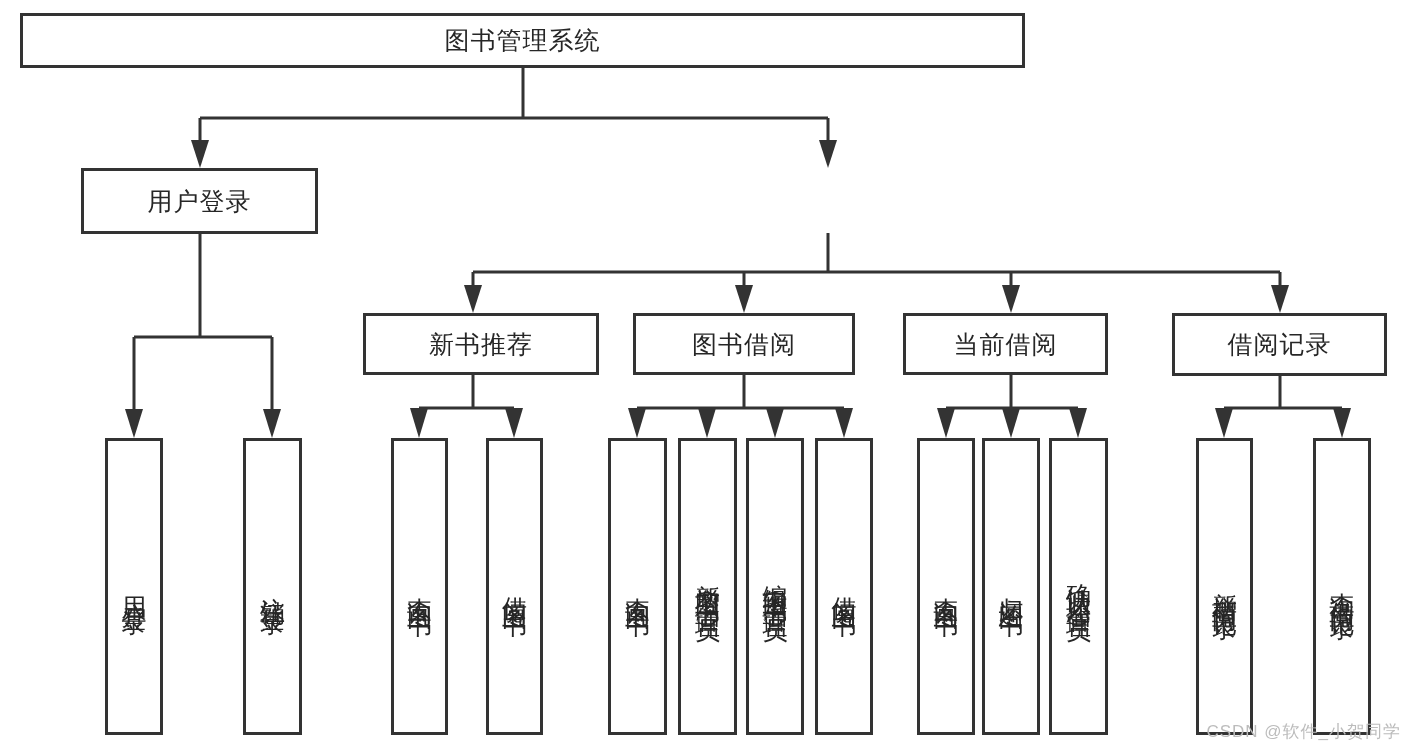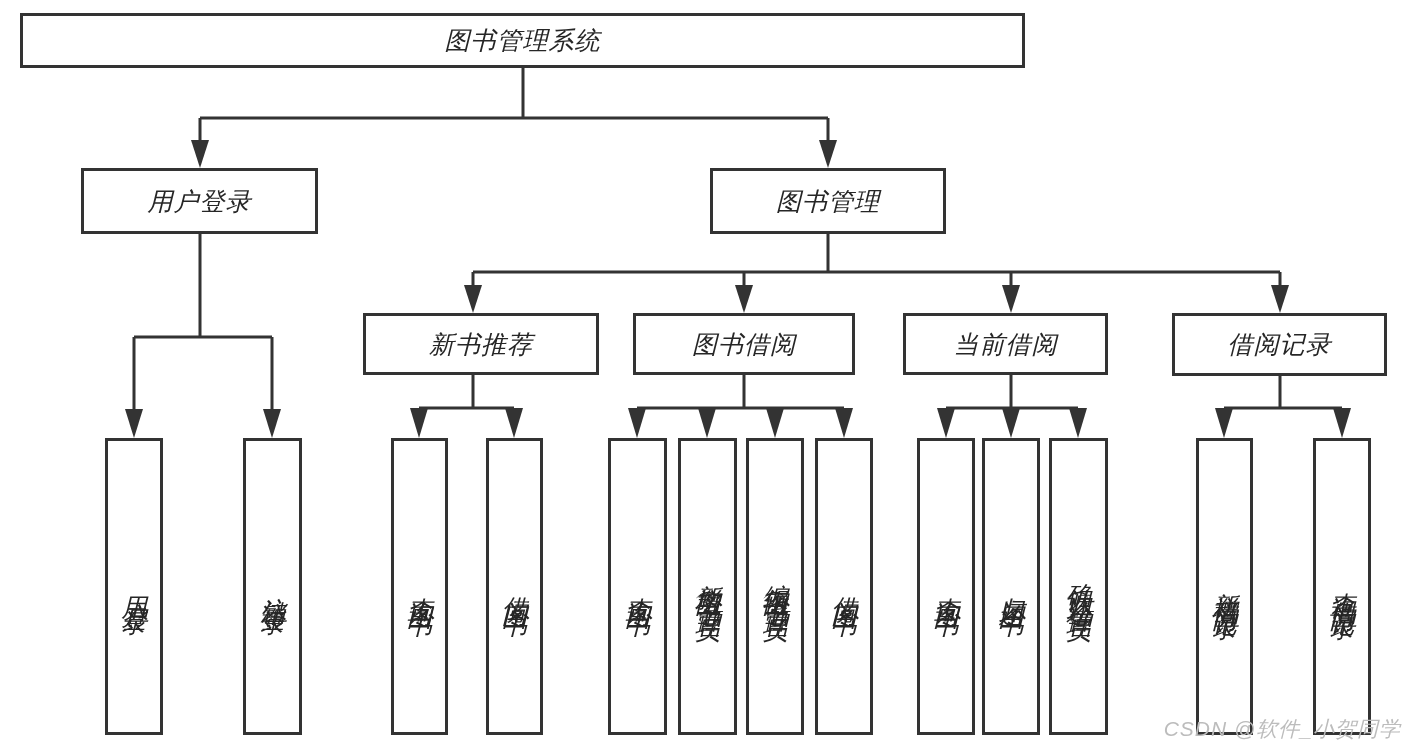--- a/index.html
+++ b/index.html
@@ -1,34 +1,34 @@
 <!DOCTYPE html>
 <html><head>
 <meta charset="utf-8">
 <style>
   html,body{margin:0;padding:0;background:#fff;}
   .canvas{
     position:relative;width:1405px;height:747px;background:#ffffff;
-    font-family:"Liberation Sans",sans-serif;overflow:hidden;font-style:italic;
+    font-family:"Liberation Sans",sans-serif;overflow:hidden;
   }
   svg.lines{position:absolute;left:0;top:0;width:1405px;height:747px;}
   .box{
     position:absolute;background:#ffffff;border:3px solid #333333;
     box-sizing:border-box;display:flex;align-items:center;justify-content:center;
     color:#262626;font-size:25px;letter-spacing:1px;text-align:center;
     white-space:nowrap;
   }
   .leaf{
     writing-mode:vertical-rl;text-orientation:mixed;
     letter-spacing:5px;font-size:25px;white-space:normal;
     line-height:1.0;
   }
   .watermark{
     position:absolute;right:4px;bottom:4px;
-    font-size:21px;color:#bcbcbc;letter-spacing:1px;
+    font-size:17px;color:#bcbcbc;letter-spacing:1px;
   }
 </style>
 </head>
 <body>
 
 <div class="canvas">
 
   <svg class="lines" viewBox="0 0 1405 747">
     <g stroke="#333333" stroke-width="3" fill="none">
 
@@ -65,21 +65,20 @@
       <polygon points="1002,408 1020,408 1011,438"></polygon>
       <polygon points="1069,408 1087,408 1078,438"></polygon>
       <polygon points="1215,408 1233,408 1224,438"></polygon>
       <polygon points="1333,408 1351,408 1342,438"></polygon>
     </g>
   </svg>
 
   <div class="box" style="left:20px;top:13px;width:1005px;height:55px;">图书管理系统</div>
 
   <div class="box" style="left:81px;top:168px;width:237px;height:66px;">用户登录</div>
-  <div class="box" style="left:710px;top:168px;width:236px;height:66px;">图书管理</div>
 
   <div class="box" style="left:363px;top:313px;width:236px;height:62px;">新书推荐</div>
   <div class="box" style="left:633px;top:313px;width:222px;height:62px;">图书借阅</div>
   <div class="box" style="left:903px;top:313px;width:205px;height:62px;">当前借阅</div>
   <div class="box" style="left:1172px;top:313px;width:215px;height:63px;">借阅记录</div>
 
   <div class="box leaf" style="left:105px;top:438px;width:58px;height:297px;">用户登录</div>
   <div class="box leaf" style="left:243px;top:438px;width:59px;height:297px;">注销登录</div>
 
   <div class="box leaf" style="left:391px;top:438px;width:57px;height:297px;">查询图书</div>

